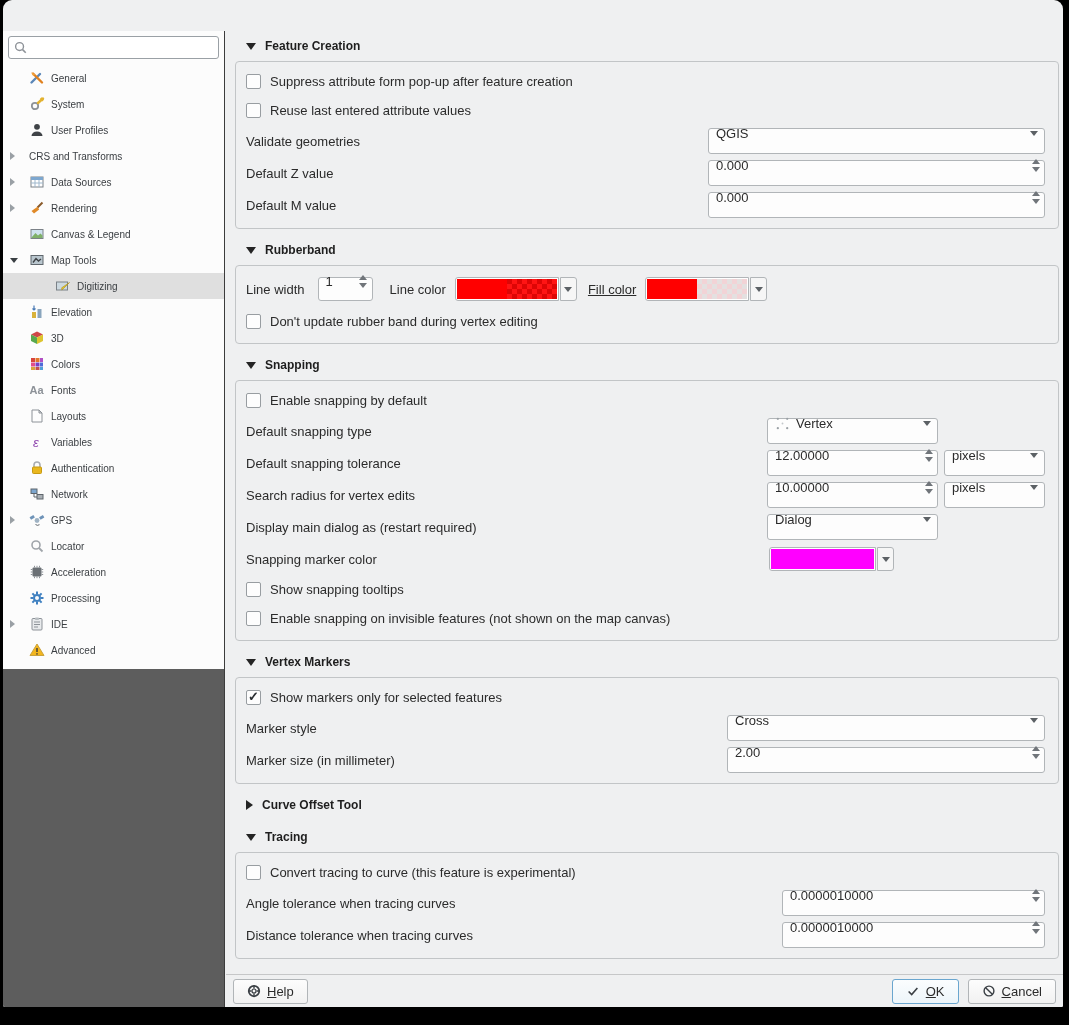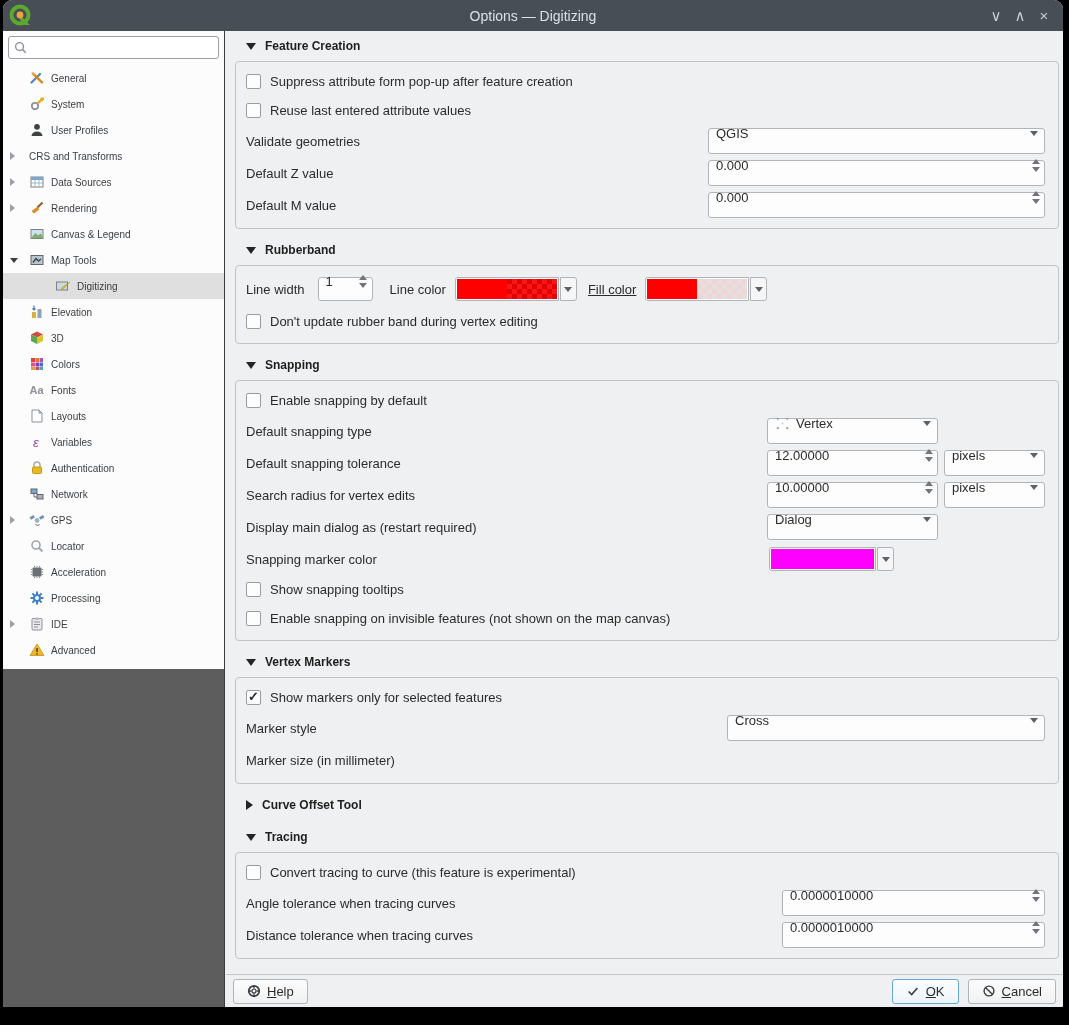--- a/index.html
+++ b/index.html
@@ -108,33 +108,20 @@
   .btn svg { width:14px; height:14px; }
   .btn.ok { border:1px solid #6aa6cf; background:linear-gradient(#fbfdfe,#edf5fa); }
   .btn u { text-decoration:underline; }
   .footer .right { margin-left:auto; display:flex; gap:9px; }
 </style>
 </head>
 <body>
 
 <div class="dialog">
 
-  <div class="titlebar">
-    <svg class="logo" viewBox="0 0 24 24">
-      <circle cx="11" cy="11" r="8.5" fill="none" stroke="#5da82f" stroke-width="4"></circle>
-      <path d="M11 11 L21 21 L16 21 L11 16 Z" fill="#5da82f"></path>
-      <circle cx="11" cy="11" r="3.4" fill="#f0a23c"></circle>
-    </svg>
-    <span class="title-text">Options — Digitizing</span>
-    <span class="win-btns">
-      <span class="win-btn">∨</span>
-      <span class="win-btn">∧</span>
-      <span class="win-btn">×</span>
-    </span>
-  </div>
 
   <div class="sidebar">
     <div class="side-top">
       <div class="search-box">
         <svg viewBox="0 0 16 16">
           <circle cx="7" cy="7" r="4.2" fill="none" stroke="#8d9298" stroke-width="1.5"></circle>
           <path d="M10.2 10.2 L13.6 13.6" stroke="#8d9298" stroke-width="1.7"></path>
         </svg>
         <input value="" placeholder="" style="">
       </div>
@@ -582,20 +569,29 @@
           <span class="flabel">Marker style</span>
           <span class="ctrl-right">
             <span class="combo w318">
               <span>Cross</span>
               <span class="combo-arrow"></span>
             </span>
           </span>
         </div>
         <div class="frow">
           <span class="flabel">Marker size (in millimeter)</span>
+          <span class="ctrl-right">
+            <span class="spin w318">
+              <span class="val">2.00</span>
+              <span class="arrows">
+                  <span class="arr-up"></span>
+                  <span class="arr-dn"></span>
+                </span>
+            </span>
+          </span>
         </div>
       </div>
 
       <div class="sec-head">
         <span class="sec-arrow right"></span>
         <span class="sec-title">Curve Offset Tool</span>
       </div>
 
       <div class="sec-head">
         <span class="sec-arrow down"></span>

